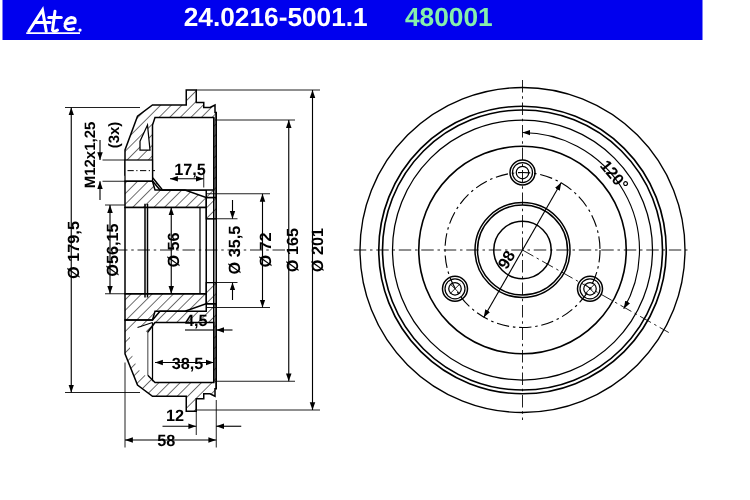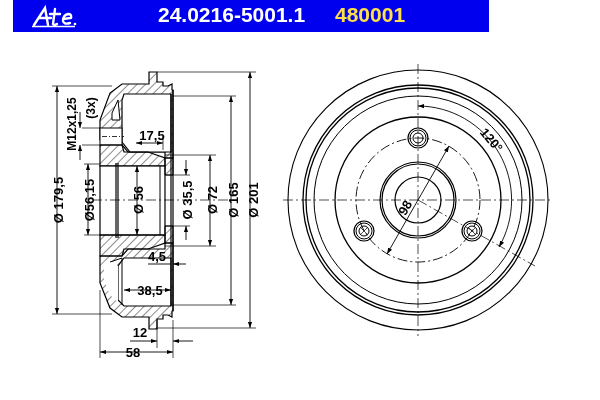--- a/index.html
+++ b/index.html
@@ -1,20 +1,20 @@
 <!DOCTYPE html>
 <html><head>
 <meta charset="utf-8">
 <style>
   html, body { margin: 0; padding: 0; background: #ffffff; }
   body { width: 600px; height: 400px; overflow: hidden; position: relative; font-family: "Liberation Sans", sans-serif; }
-  .header { position: absolute; left: 13px; top: 0; width: 476px; height: 32px; background: #0000ee; }
+  .header { position: absolute; left: 2px; top: 0; width: 560px; height: 32px; background: #0000ee; }
   .logo { position: absolute; left: 18px; top: 4px; width: 56px; height: 24px; }
   .part-number { position: absolute; left: 145px; top: 3px; color: #ffffff; font-weight: bold; font-size: 21px; letter-spacing: 0px; font-family: "Liberation Sans", sans-serif; }
-  .ref-number { position: absolute; left: 322px; top: 3px; color: #fde047; font-weight: bold; font-size: 21px; font-family: "Liberation Sans", sans-serif; }
+  .ref-number { position: absolute; left: 322px; top: 3px; color: #86efac; font-weight: bold; font-size: 21px; font-family: "Liberation Sans", sans-serif; }
   .drawing { position: absolute; left: 0; top: 0; width: 600px; height: 400px; }
   svg text { font-family: "Liberation Sans", sans-serif; font-weight: bold; fill: #000; }
 </style>
 </head>
 <body>
 
 <div class="header">
   <svg class="logo" viewBox="0 0 56 24">
     <g fill="none" stroke="#ffffff" stroke-width="2.4" stroke-linecap="round">
       <path d="M3 21 L14 4 L17 21"></path>

